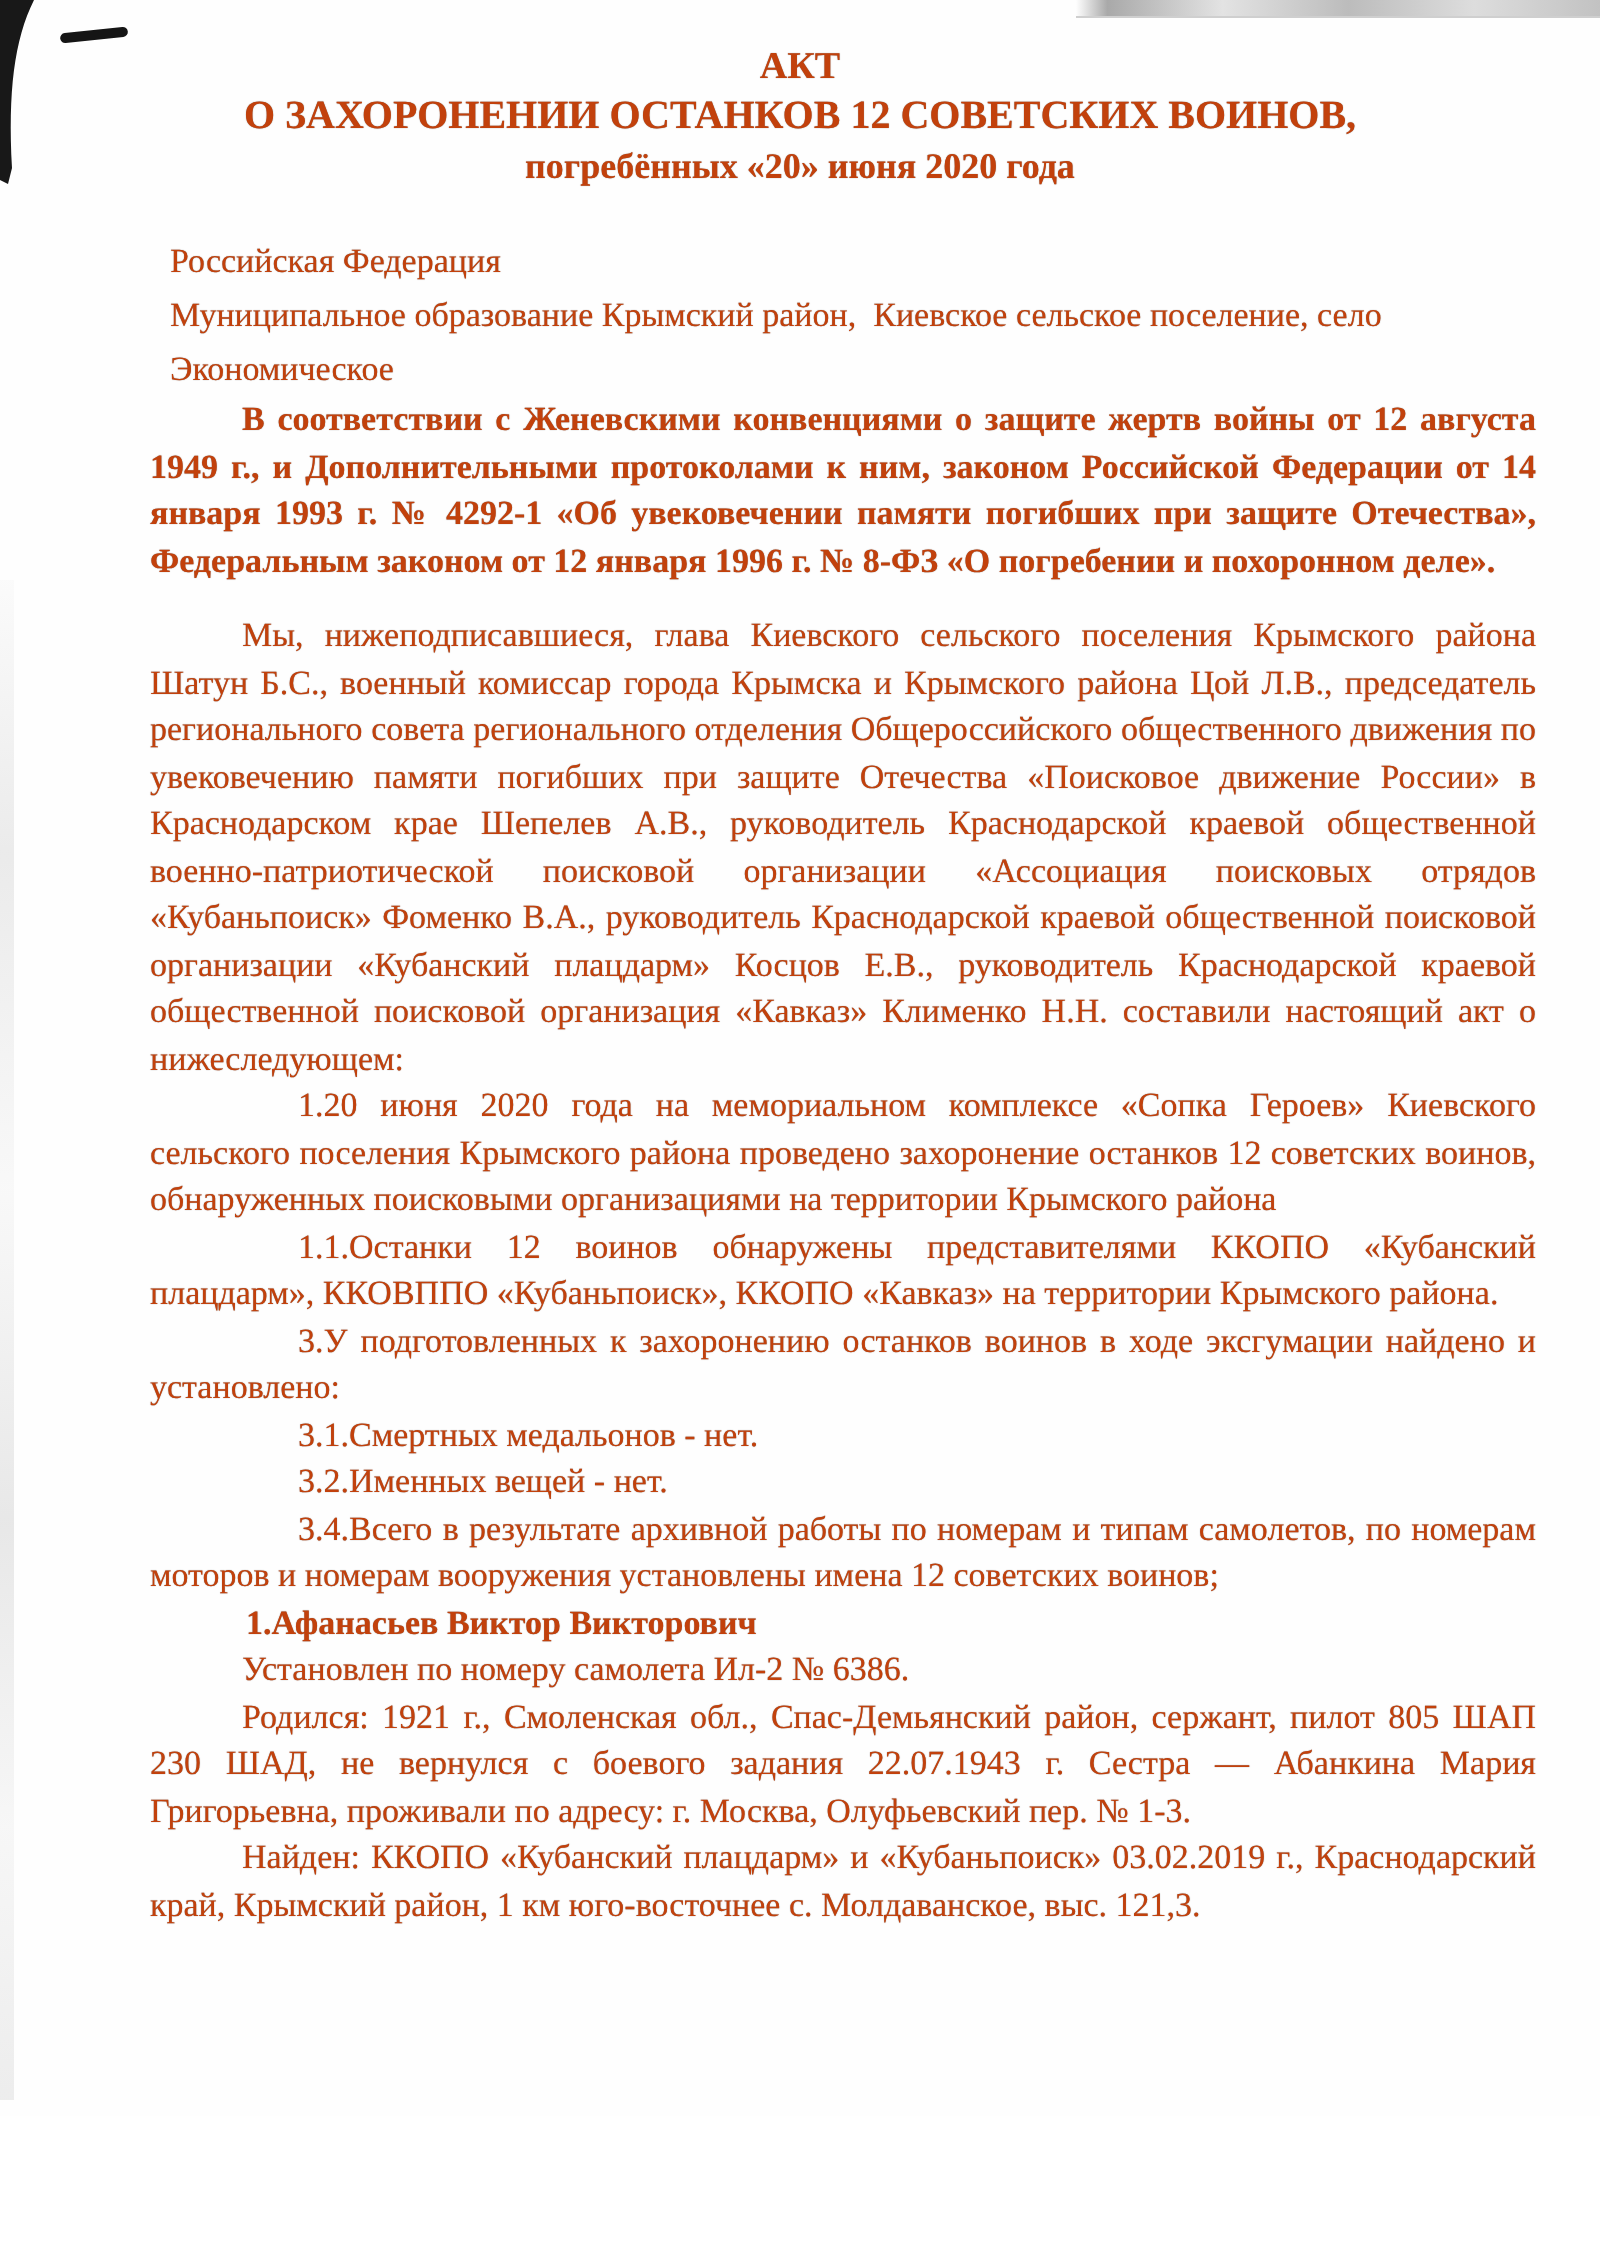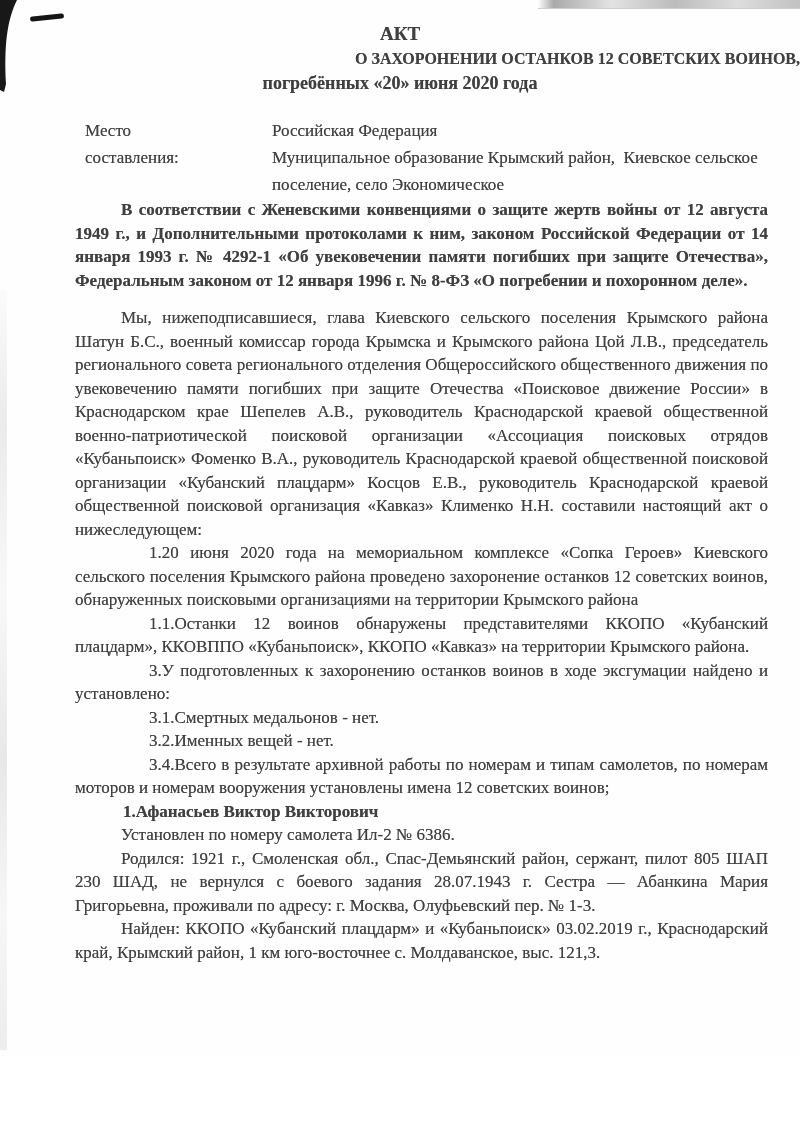--- a/index.html
+++ b/index.html
@@ -3,21 +3,21 @@
 <meta charset="utf-8">
 <style>
   html, body { margin: 0; padding: 0; background: #ffffff; }
   .page {
     position: relative;
     width: 800px;
     height: 1058px;
     background: #fefefe;
     overflow: hidden;
     font-family: "Liberation Serif", "DejaVu Serif", serif;
-    color: #404040;
+    color: #c2410c;
     text-shadow: 0 0 .5px rgba(25,25,25,.55);
   }
 
   
   .artifact-topedge {
     position: absolute; left: 538px; top: 0; width: 262px; height: 8px;
     background: linear-gradient(90deg,
       rgba(175,175,175,0) 0%, #a9a9a9 6%, #e3e3e3 28%,
       #bcbcbc 52%, #dddddd 76%, #c2c2c2 100%);
     border-bottom: 1px solid #cfcfcf;
@@ -31,21 +31,21 @@
     position: absolute; left: 0; top: 290px; width: 7px; height: 760px;
     background: linear-gradient(180deg,
       rgba(190,190,190,.05) 0%, rgba(185,185,185,.28) 18%,
       rgba(200,200,200,.10) 40%, rgba(180,180,180,.30) 62%,
       rgba(195,195,195,.12) 82%, rgba(185,185,185,.25) 100%);
   }
 
   
   .title-block { padding-top: 22px; text-align: center; font-weight: bold; }
   .title-line1 { font-size: 19px; line-height: 24px; }
-  .title-line2 { font-size: 16px; line-height: 25px; text-align: right; }
+  .title-line2 { font-size: 20px; line-height: 25px; }
   .title-line3 { font-size: 18px; line-height: 24px; }
 
   .doc { margin: 0 32px 0 75px; }
 
   .place-block { display: flex; margin: 22px 0 0 10px; font-size: 17px; }
   .place-label { width: 187px; line-height: 27px; }
   .place-values { flex: 1; line-height: 27px; }
 
   .par {
     margin: 0; text-align: justify;
@@ -76,40 +76,36 @@
 
   <div class="title-block">
     <div class="title-line1">АКТ</div>
     <div class="title-line2">О ЗАХОРОНЕНИИ ОСТАНКОВ 12 СОВЕТСКИХ ВОИНОВ,</div>
     <div class="title-line3">погребённых «20» июня 2020 года</div>
   </div>
 
   <div class="doc">
 
     <div class="place-block">
-      <div class="place-label">
-        <div>Место</div>
-        <div>составления:</div>
-      </div>
       <div class="place-values">
         <div>Российская Федерация</div>
         <div>Муниципальное образование Крымский район,&nbsp; Киевское сельское поселение, село Экономическое</div>
       </div>
     </div>
 
     <p class="par indent bold preamble">В соответствии с Женевскими конвенциями о защите жертв войны от 12 августа 1949 г., и Дополнительными протоколами к ним, законом Российской Федерации от 14 января 1993 г. № 4292-1 «Об увековечении памяти погибших при защите Отечества», Федеральным законом от 12 января 1996 г. № 8-ФЗ «О погребении и похоронном деле».</p>
 
     <p class="par indent signatories">Мы, нижеподписавшиеся, глава Киевского сельского поселения Крымского района Шатун Б.С., военный комиссар города Крымска и Крымского района Цой Л.В., председатель регионального совета регионального отделения Общероссийского общественного движения по увековечению памяти погибших при защите Отечества «Поисковое движение России» в Краснодарском крае Шепелев А.В., руководитель Краснодарской краевой общественной военно-патриотической поисковой организации «Ассоциация поисковых отрядов «Кубаньпоиск» Фоменко В.А., руководитель Краснодарской краевой общественной поисковой организации «Кубанский плацдарм» Косцов Е.В., руководитель Краснодарской краевой общественной поисковой организация «Кавказ» Клименко Н.Н. составили настоящий акт о нижеследующем:</p>
 
     <p class="par item"><span class="num">1.</span><span>20 июня 2020 года на мемориальном комплексе «Сопка Героев» Киевского сельского поселения Крымского района проведено захоронение останков 12 советских воинов, обнаруженных поисковыми организациями на территории Крымского района</span></p>
     <p class="par item"><span class="num">1.1.</span><span>Останки 12 воинов обнаружены представителями ККОПО «Кубанский плацдарм», ККОВППО «Кубаньпоиск», ККОПО «Кавказ» на территории Крымского района.</span></p>
     <p class="par item"><span class="num">3.</span><span>У подготовленных к захоронению останков воинов в ходе эксгумации найдено и установлено:</span></p>
     <p class="par item"><span class="num">3.1.</span><span>Смертных медальонов - нет.</span></p>
     <p class="par item"><span class="num">3.2.</span><span>Именных вещей - нет.</span></p>
     <p class="par item"><span class="num">3.4.</span><span>Всего в результате архивной работы по номерам и типам самолетов, по номерам моторов и номерам вооружения установлены имена 12 советских воинов;</span></p>
 
     <p class="par soldier-head"><span class="num">1.</span><span>Афанасьев Виктор Викторович</span></p>
     <p class="par indent">Установлен по номеру самолета Ил-2 № 6386.</p>
-    <p class="par indent">Родился: 1921 г., Смоленская обл., Спас-Демьянский район, сержант, пилот 805 ШАП 230 ШАД, не вернулся с боевого задания 28.07.1943 г. Сестра — Абанкина Мария Григорьевна, проживали по адресу: г. Москва, Олуфьевский пер. № 1-3.</p>
+    <p class="par indent">Родился: 1921 г., Смоленская обл., Спас-Демьянский район, сержант, пилот 805 ШАП 230 ШАД, не вернулся с боевого задания 22.07.1943 г. Сестра — Абанкина Мария Григорьевна, проживали по адресу: г. Москва, Олуфьевский пер. № 1-3.</p>
     <p class="par indent">Найден: ККОПО «Кубанский плацдарм» и «Кубаньпоиск» 03.02.2019 г., Краснодарский край, Крымский район, 1 км юго-восточнее с. Молдаванское, выс. 121,3.</p>
 
   </div>
 </div>
 
 </body></html>

